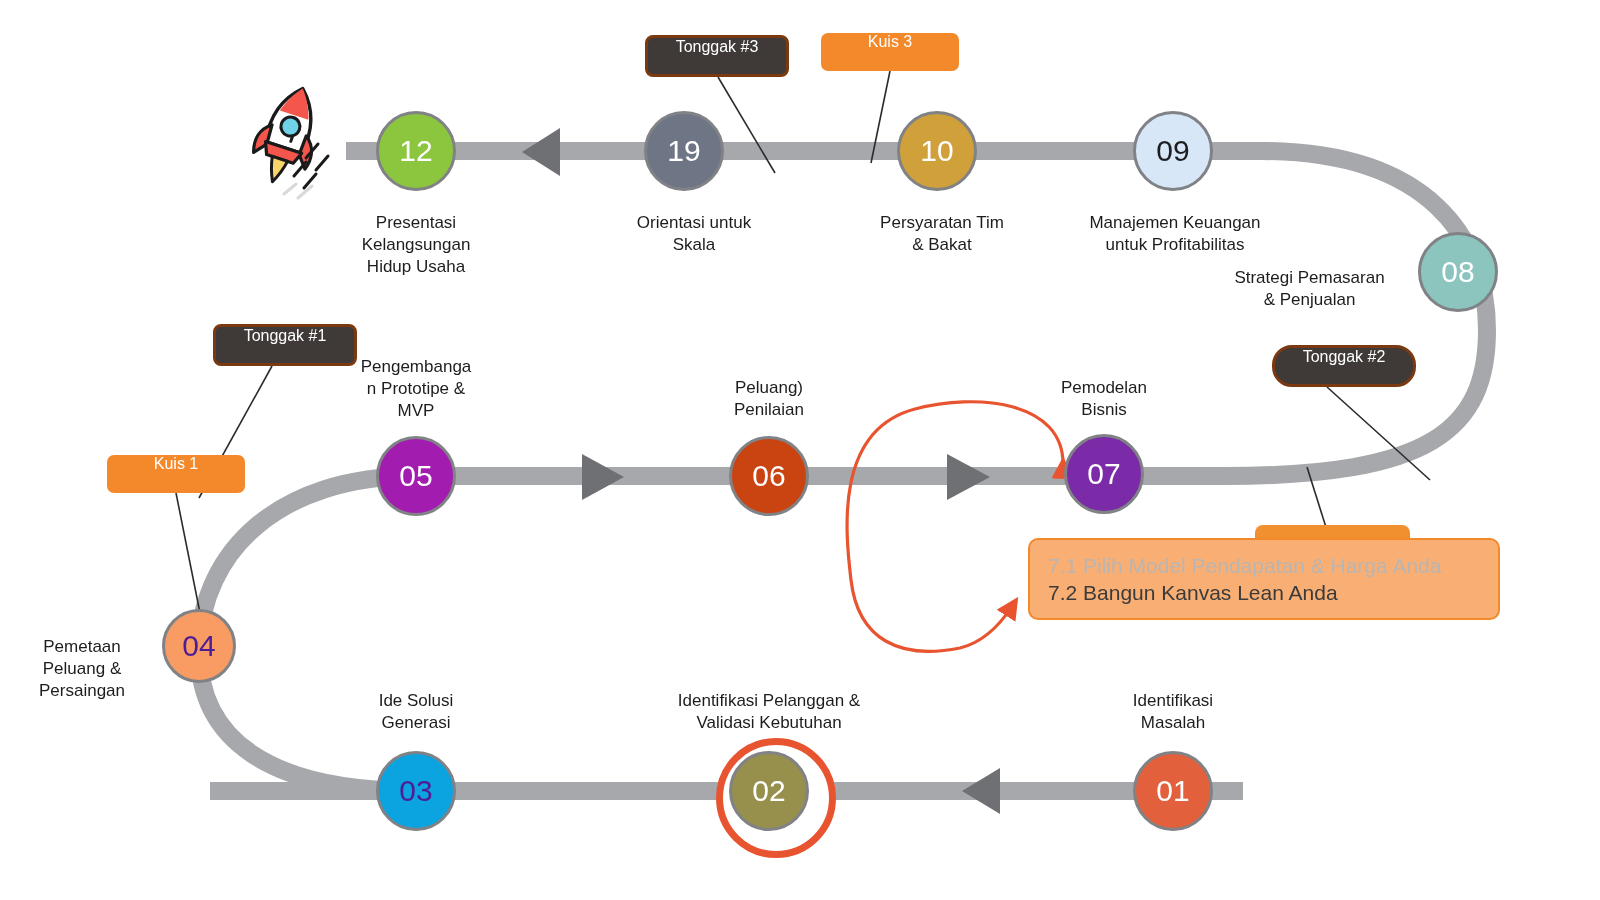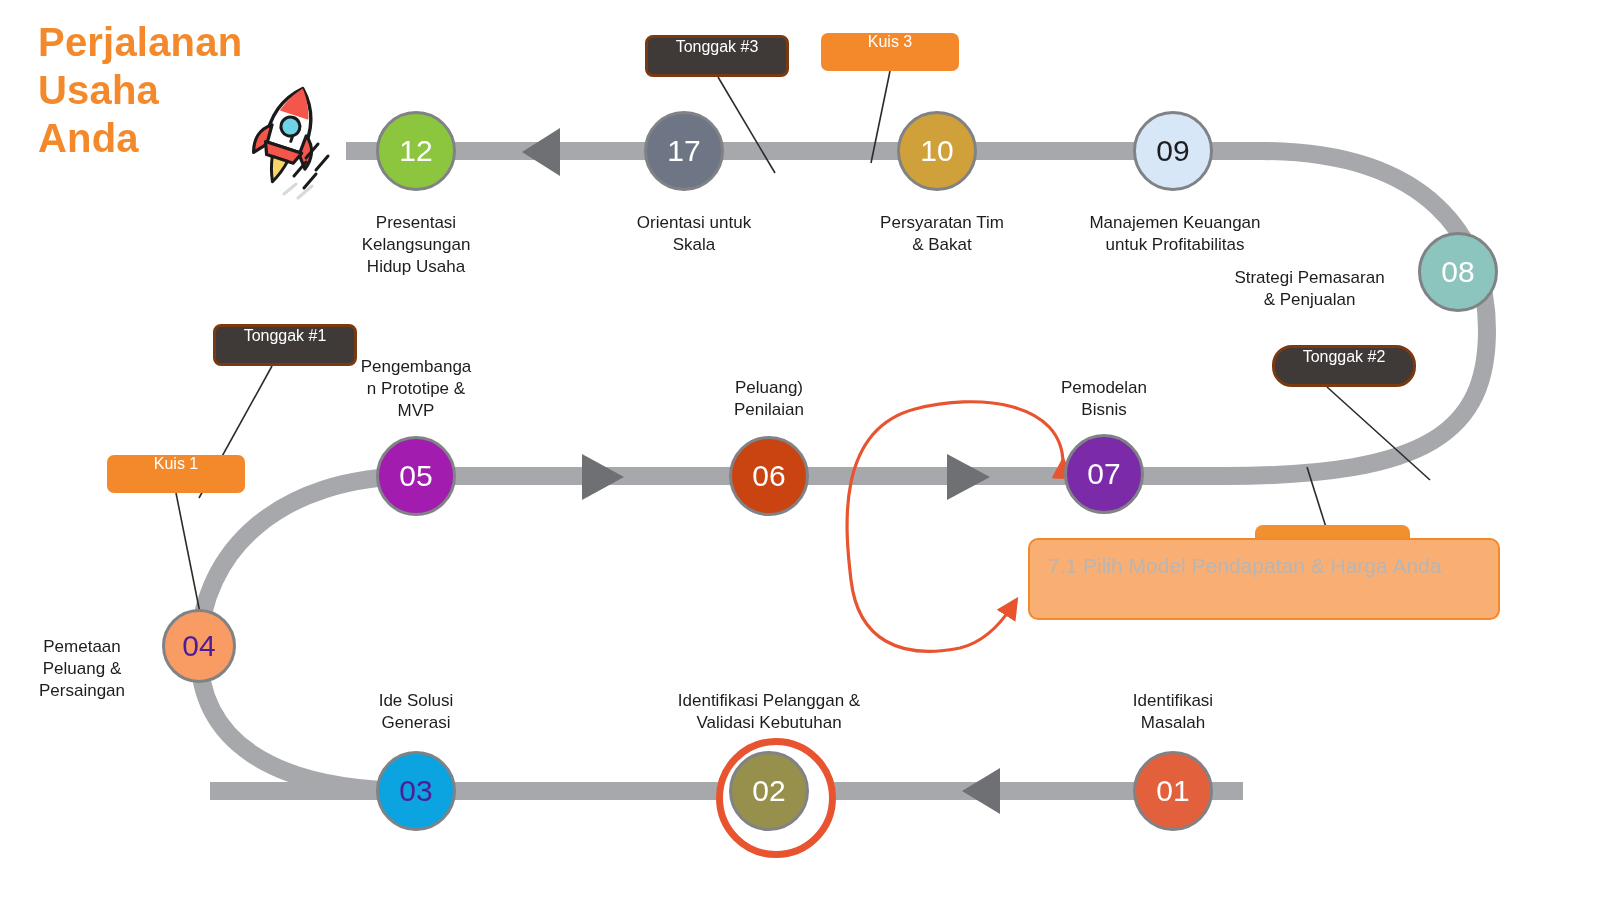--- a/index.html
+++ b/index.html
@@ -104,23 +104,20 @@
     <line x1="176" y1="493" x2="201" y2="618" stroke="#2b2b2b" stroke-width="1.6"></line>
     <line x1="890" y1="71" x2="871" y2="163" stroke="#2b2b2b" stroke-width="1.6"></line>
     <line x1="1307" y1="467" x2="1330" y2="540" stroke="#2b2b2b" stroke-width="1.6"></line>
 
     <path d="M1063,466 C 1065,400 975,393 915,409
              C 835,430 845,530 851,580
              C 858,640 900,660 960,648
              C 985,642 1002,622 1013,605" stroke="#E8542F" stroke-width="3.2" fill="none" marker-end="url(#redhead)" marker-start="url(#redhead)"></path>
   </svg>
 
-  <div class="title">Perjalanan
-Usaha
-Anda</div>
 
   <div class="rocket">
     <svg viewBox="0 0 110 130" width="110" height="130">
       <g transform="rotate(18 55 65)">
         <path d="M55,14 C72,30 78,52 74,76 L36,76 C32,52 38,30 55,14 Z" fill="#ffffff" stroke="#1a1a1a" stroke-width="3.4" stroke-linejoin="round"></path>
         <path d="M55,14 C62,22 67,32 70,42 L40,42 C43,32 48,22 55,14 Z" fill="#F4564B"></path>
         <circle cx="55" cy="54" r="9.5" fill="#6FD3E8" stroke="#1a1a1a" stroke-width="3"></circle>
         <path d="M37,58 C26,66 24,78 28,90 L38,78 Z" fill="#F4564B" stroke="#1a1a1a" stroke-width="3.2" stroke-linejoin="round"></path>
         <path d="M73,58 C84,66 86,78 82,90 L72,78 Z" fill="#F4564B" stroke="#1a1a1a" stroke-width="3.2" stroke-linejoin="round"></path>
         <path d="M36,76 L74,76 L69,88 L41,88 Z" fill="#F4564B" stroke="#1a1a1a" stroke-width="3.2" stroke-linejoin="round"></path>
@@ -188,21 +185,21 @@
         <span>09</span>
       </div>
       <div class="nlabel" style="left: 1050px; top: 212px; width: 250px;">Manajemen Keuangan
 untuk Profitabilitas</div>
       <div class="node" style="left: 897px; top: 111px; width: 80px; height: 80px; background: rgb(208, 160, 58); color: rgb(255, 255, 255); border-color: rgb(128, 130, 134);">
         <span>10</span>
       </div>
       <div class="nlabel" style="left: 852px; top: 212px; width: 180px;">Persyaratan Tim
 &amp; Bakat</div>
       <div class="node" style="left: 644px; top: 111px; width: 80px; height: 80px; background: rgb(110, 118, 133); color: rgb(255, 255, 255); border-color: rgb(128, 130, 134);">
-        <span>17</span>
+        <span>19</span>
       </div>
       <div class="nlabel" style="left: 604px; top: 212px; width: 180px;">Orientasi untuk
 Skala</div>
       <div class="node" style="left: 376px; top: 111px; width: 80px; height: 80px; background: rgb(140, 198, 63); color: rgb(255, 255, 255); border-color: rgb(128, 130, 134);">
         <span>12</span>
       </div>
       <div class="nlabel" style="left: 331px; top: 212px; width: 170px;">Presentasi
 Kelangsungan
 Hidup Usaha</div>
     </div>
@@ -221,15 +218,16 @@
         <span>Kuis 1</span>
       </div>
       <div class="badge quiz" style="left: 821px; top: 33px; width: 138px; height: 38px;">
         <span>Kuis 3</span>
       </div>
     </div>
 
   <div class="callout-tab" id="callout-tab" style="left: 1255px; top: 525px; width: 155px; height: 30px; background: rgb(240, 144, 47);"></div>
   <div class="callout" id="callout-box" style="left: 1028px; top: 538px; width: 472px; height: 82px; background: rgb(249, 174, 116); border-color: rgb(243, 137, 43);">
       <div class="line dim">7.1 Pilih Model Pendapatan &amp; Harga Anda</div>
+      <div class="line lit">7.2 Bangun Kanvas Lean Anda</div>
     </div>
 
 </div>
 
 </body></html>

